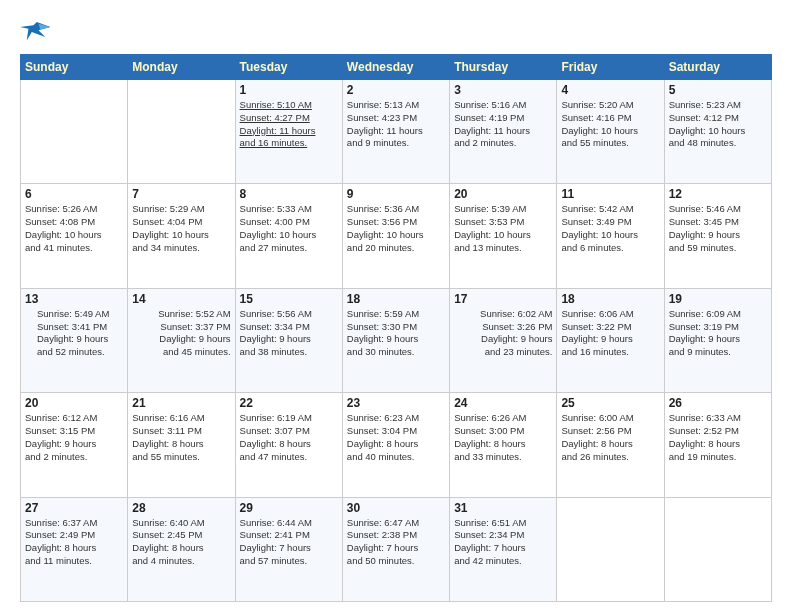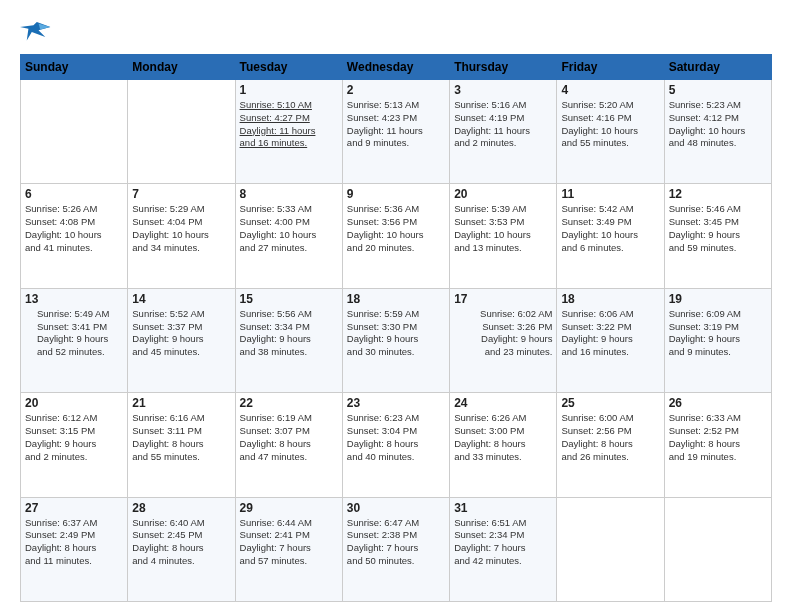--- a/index.html
+++ b/index.html
@@ -55,21 +55,21 @@
       color: #555;
     }
     .calendar {
       flex: 1;
       border-collapse: collapse;
       width: 100%;
       table-layout: fixed;
     }
     .calendar thead tr th {
       background: #2a6db5;
-      color: #000000;
+      color: #fef9c3;
       font-size: 12px;
       font-weight: bold;
       padding: 5px 4px;
       text-align: left;
       border: 1px solid #2a6db5;
     }
     .calendar tbody tr td {
       border: 1px solid #ccc;
       vertical-align: top;
       padding: 3px 4px;
@@ -227,21 +227,21 @@
         <tr>
           <td>
             <span class="day-number">13</span>
             <div class="day-info" style="white-space: pre-line; margin-left: 12px;">Sunrise: 5:49 AM
 Sunset: 3:41 PM
 Daylight: 9 hours
 and 52 minutes.</div>
           </td>
           <td>
             <span class="day-number">14</span>
-            <div class="day-info" style="white-space: pre-line;">Sunrise: 5:52 AM
+            <div class="day-info" style="white-space: pre-line; text-align: right;">Sunrise: 5:52 AM
 Sunset: 3:37 PM
 Daylight: 9 hours
 and 45 minutes.</div>
           </td>
           <td>
             <span class="day-number">15</span>
             <div class="day-info" style="white-space: pre-line;">Sunrise: 5:56 AM
 Sunset: 3:34 PM
 Daylight: 9 hours
 and 38 minutes.</div>

